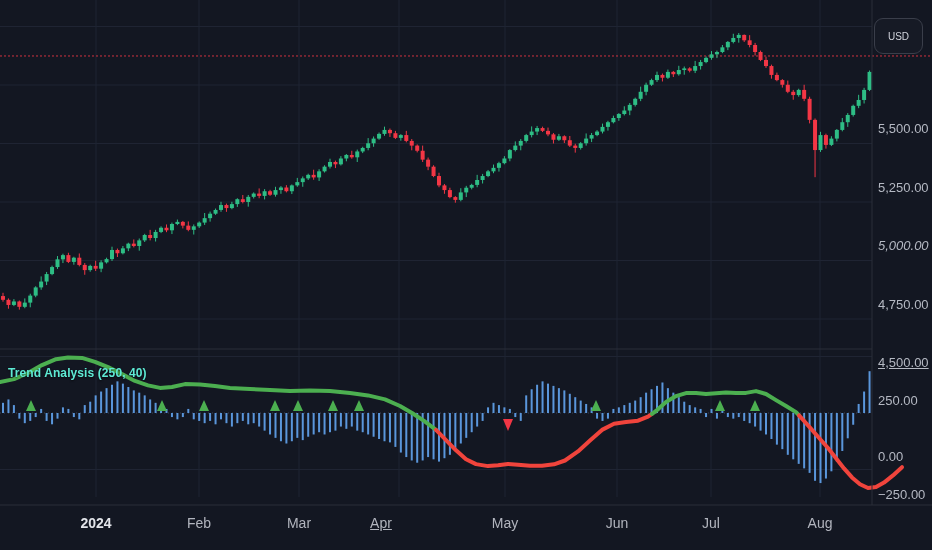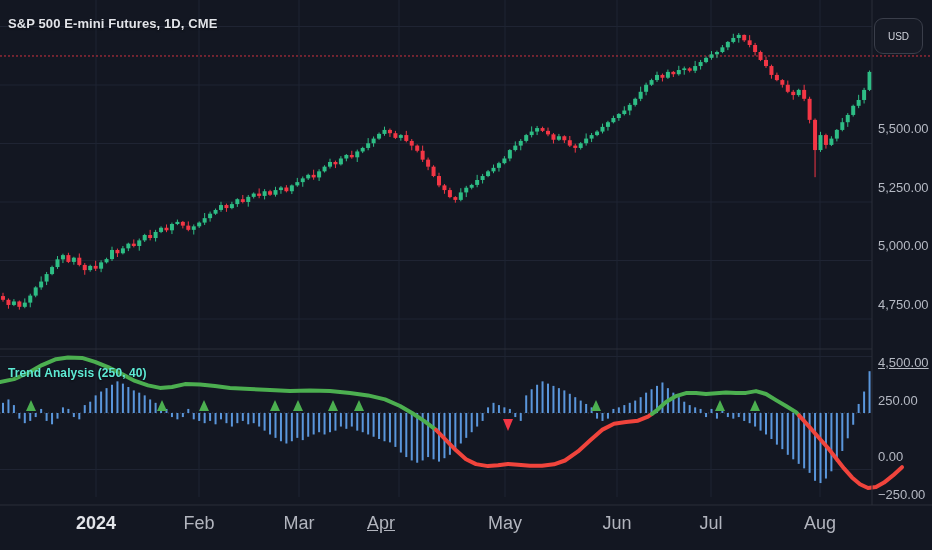--- a/index.html
+++ b/index.html
@@ -6,21 +6,21 @@
   #app{position:relative;width:932px;height:550px;background:#131722;overflow:hidden;
        font-family:"Liberation Sans",sans-serif;-webkit-font-smoothing:antialiased;}
   #chart-svg{position:absolute;left:0;top:0;}
   .legend{position:absolute;left:8px;color:#e2e4e9;font-size:13px;font-weight:700;
           letter-spacing:.1px;z-index:5;text-shadow:0 1px 2px rgba(0,0,0,.6);cursor:pointer;}
   #symbol-legend{top:16px;}
   #indicator-legend{top:366px;font-weight:700;font-size:12px;color:#5eead4;}
   .axis-label{position:absolute;left:878px;color:#b5b9c3;font-size:13px;line-height:16px;
               white-space:nowrap;margin-top:44px;}
   .time-label{position:absolute;top:515px;transform:translateX(-50%);color:#b2b5be;
-              font-size:18px;line-height:16px;}
+              font-size:14px;line-height:16px;}
   .time-label.em{color:#e2e4e9;font-weight:700;}
   #usd-button{position:absolute;top:18px;left:874px;width:47px;height:34px;
               display:flex;align-items:center;justify-content:center;
               background:#161a25;border:1px solid #3a3e4a;border-radius:9px;
               color:#d1d4dc;font-size:10px;font-weight:500;cursor:pointer;z-index:6;}
   #price-axis,#time-axis{position:absolute;}
   #price-axis{left:872px;top:0;width:60px;height:505px;cursor:ns-resize;}
   #time-axis{left:0;top:505px;width:932px;height:45px;cursor:ew-resize;}
 </style>
 </head>
@@ -551,31 +551,30 @@
         <path d="M750,411 L760,411 L755,400 Z" fill="#4caf50"></path>
         <path d="M503,419 L513,419 L508,431 Z" fill="#f23645"></path>
       </g>
       <g>
         <line x1="0" y1="349" x2="872" y2="349" stroke="#2a2e39"></line>
         <line x1="0" y1="505" x2="932" y2="505" stroke="#2a2e39"></line>
         <line x1="872" y1="0" x2="872" y2="505" stroke="#2a2e39"></line>
       </g>
     </svg>
 
-  <div class="legend" id="symbol-legend">S&amp;P 500 E-mini Futures, 1D, CME</div>
 
   <div class="legend" id="indicator-legend">Trend Analysis (250, 40)</div>
 
   <div id="usd-button">USD</div>
 
   <div id="price-axis"></div>
   <div id="time-axis"></div>
 <div class="axis-label" style="top: 77px;">5,500.00</div>
     <div class="axis-label" style="top: 135.5px;">5,250.00</div>
-    <div class="axis-label" style="top: 194px;">5,000.00</div>
+    <div class="axis-label" style="top: 194px; font-style: italic;">5,000.00</div>
     <div class="axis-label" style="top: 252.5px;">4,750.00</div>
     <div class="axis-label" style="top: 311px; text-decoration: underline;">4,500.00</div>
     <div class="axis-label" style="top: 348.5px;">250.00</div>
     <div class="axis-label" style="top: 405px;">0.00</div>
     <div class="axis-label" style="top: 443px;">−250.00</div>
     <div class="time-label em" style="left: 96px;">2024</div>
     <div class="time-label" style="left: 199px; text-align: center;">Feb</div>
     <div class="time-label" style="left: 299px;">Mar</div>
     <div class="time-label" style="left: 381px; text-decoration: underline;">Apr</div>
     <div class="time-label" style="left: 505px;">May</div>

